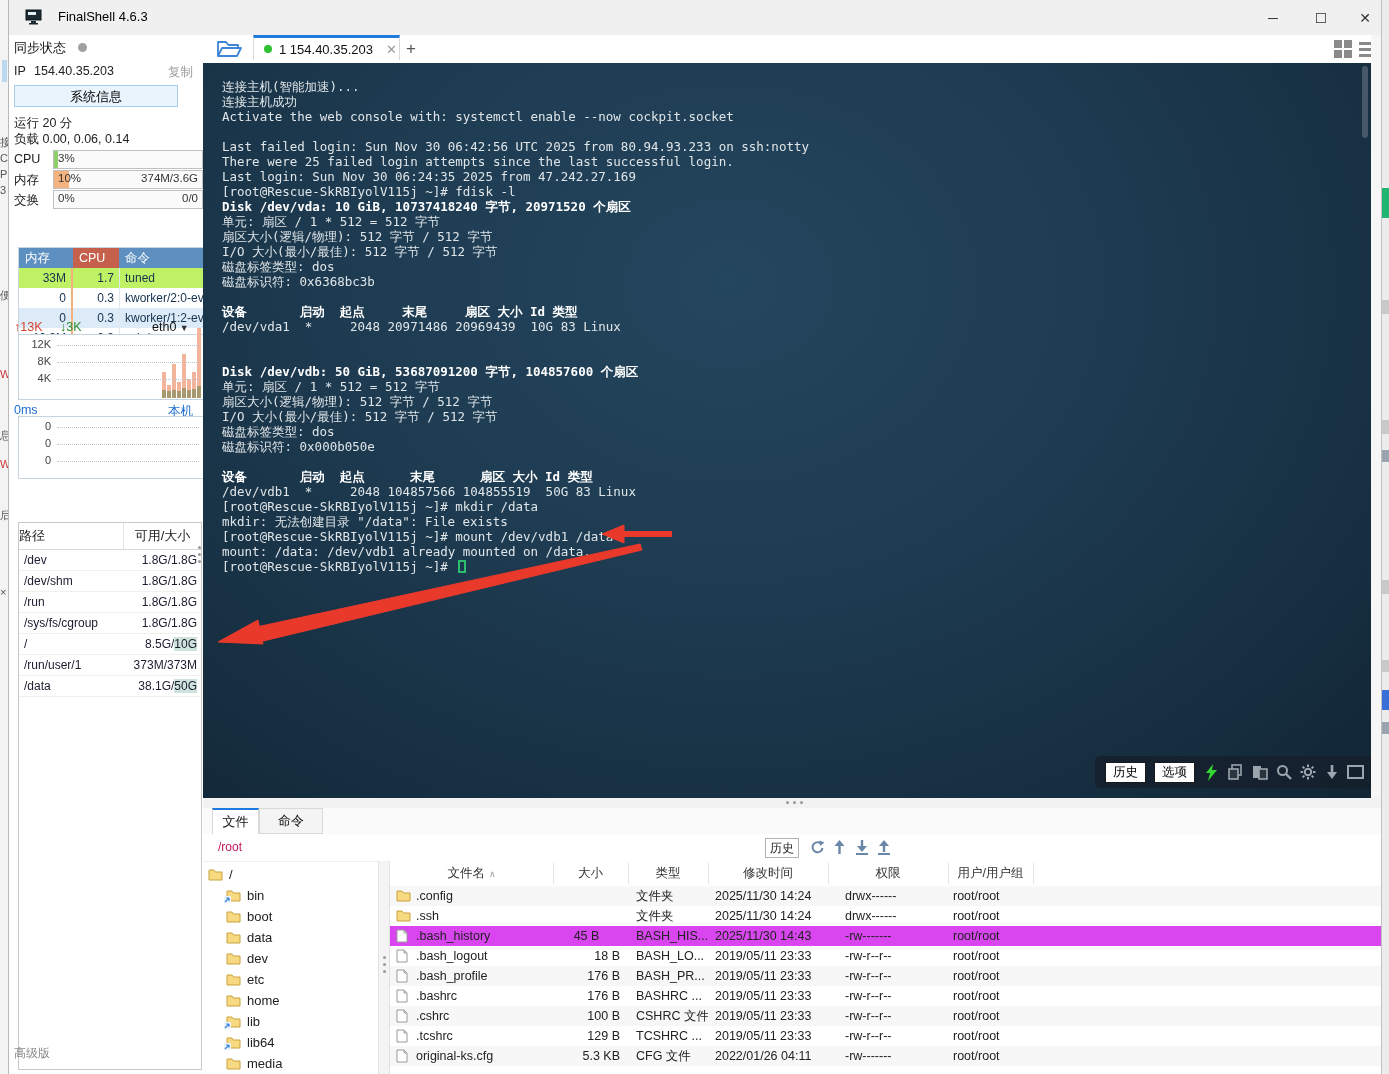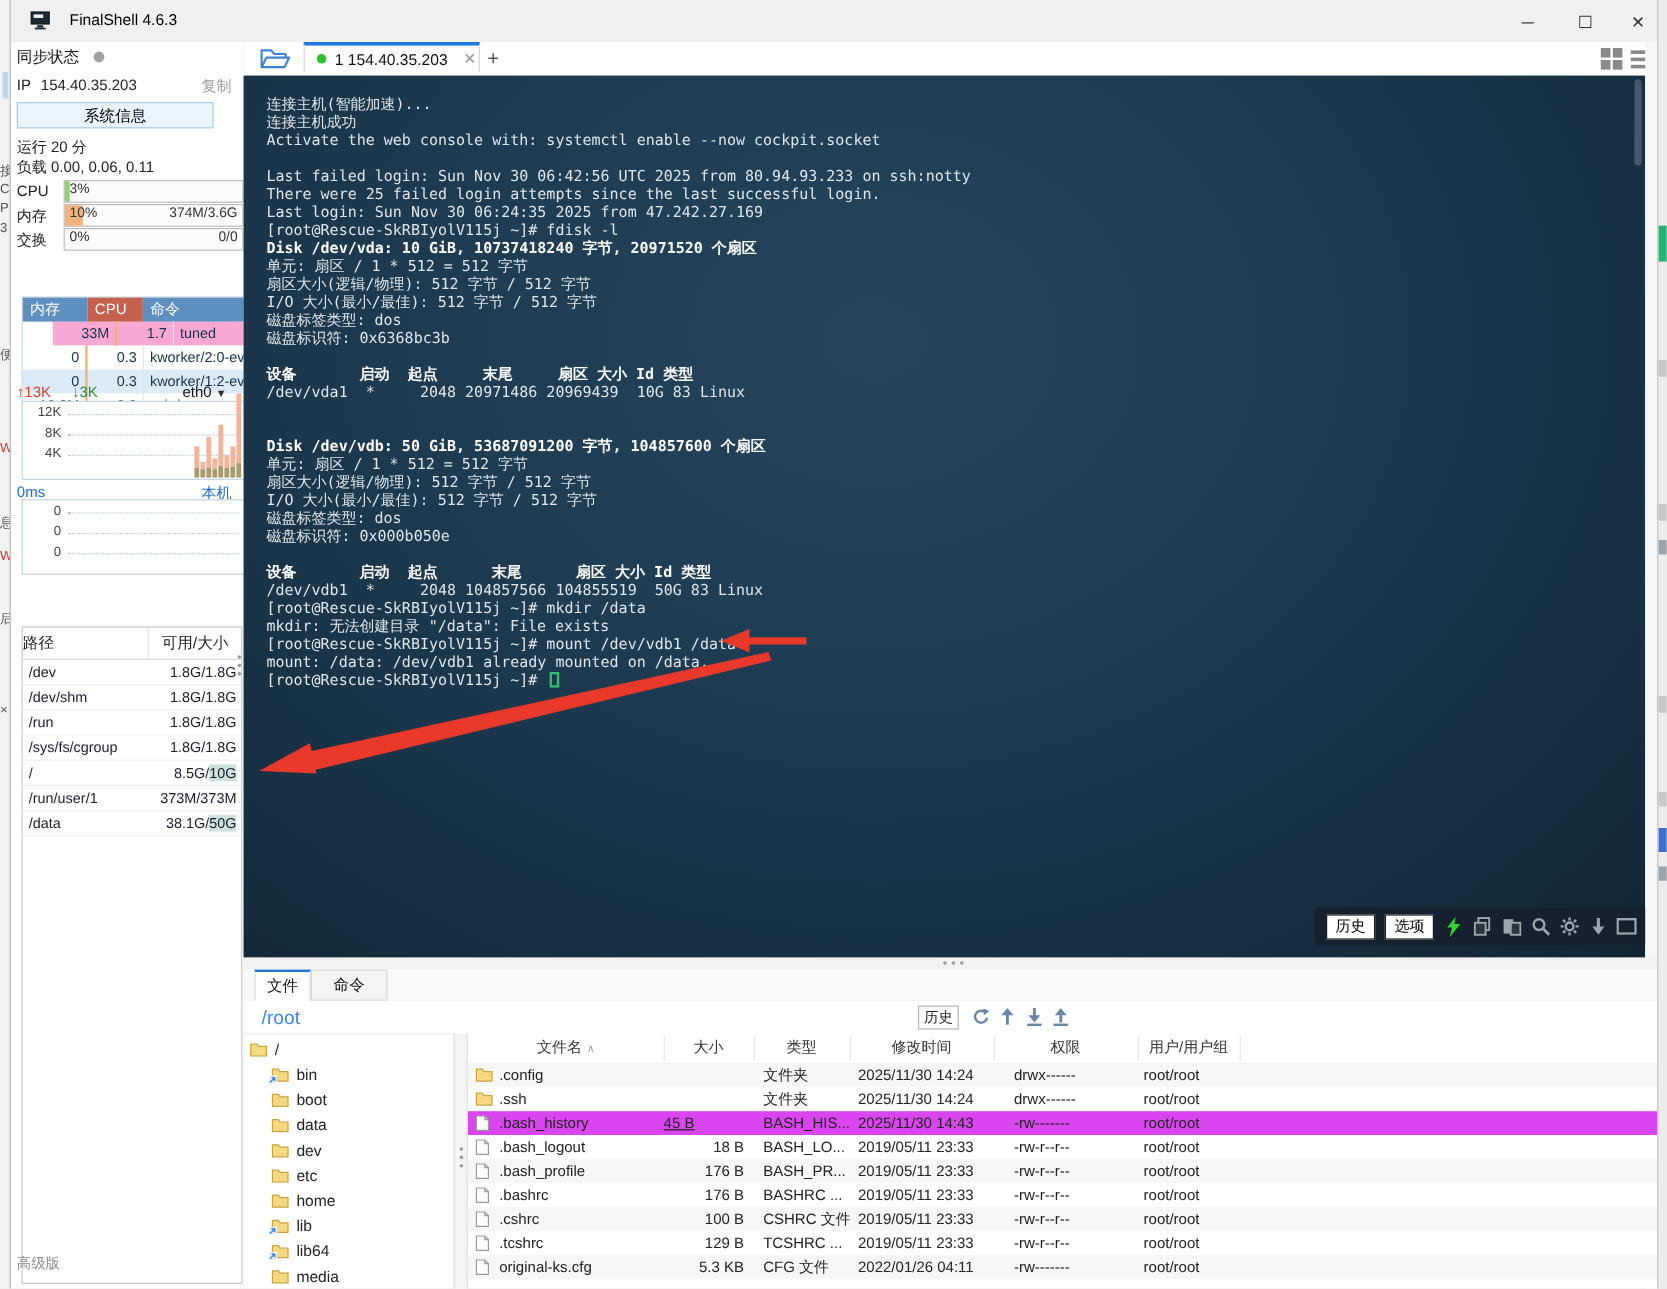--- a/index.html
+++ b/index.html
@@ -68,21 +68,21 @@
   #hsplit{left:203px;top:798px;width:1178px;height:10px;background:#f2f2f2;}
   .hdots{position:absolute;display:flex;gap:4px;}
   .hdots i{width:3px;height:3px;background:#9a9a9a;border-radius:50%;}
   
   #bottom{left:203px;top:808px;width:1178px;height:266px;background:#fff;}
   #btabsrow{position:absolute;left:0;top:0;width:100%;height:26px;background:#fafafa;border-bottom:1px solid #d9d9d9;}
   .btab{position:absolute;top:0;height:26px;line-height:24px;text-align:center;font-size:13px;color:#111;box-sizing:border-box;}
   .btab.active{background:#fff;border:1px solid #d9d9d9;border-top:2px solid #1f7ae0;border-bottom:none;z-index:2;}
   .btab.idle{background:#f4f4f4;border:1px solid #d9d9d9;}
   #pathbar{position:absolute;left:0;top:26px;width:100%;height:27px;background:#fff;border-bottom:1px solid #eee;}
-  #pathtext{position:absolute;left:15px;top:6px;font-size:16px;color:#3b82f6;}
+  #pathtext{position:absolute;left:15px;top:6px;font-size:12px;color:#be185d;}
   #histbtn{position:absolute;left:562px;top:4px;width:34px;height:20px;line-height:18px;text-align:center;font-size:12px;border:1px solid #b3b3b3;background:#fff;color:#222;box-sizing:border-box;}
   #pathicons{position:absolute;left:606px;top:3px;display:flex;gap:5px;}
   #pathicons .pi{width:17px;height:20px;display:flex;align-items:center;justify-content:center;}
   #treepane{position:absolute;left:0;top:53px;width:175px;height:213px;overflow:hidden;}
   .titem{position:absolute;height:21px;display:flex;align-items:center;gap:6px;font-size:13px;color:#222;}
   #treesplit{position:absolute;left:175px;top:53px;width:12px;height:213px;background:#f4f4f4;border-left:1px solid #e2e2e2;border-right:1px solid #e2e2e2;box-sizing:border-box;}
   #ftable{position:absolute;left:187px;top:53px;right:0;height:213px;}
   #fhead{position:absolute;left:0;top:0;right:0;height:25px;border-bottom:1px solid #dcdcdc;background:#fff;}
   .fh{position:absolute;top:0;height:25px;line-height:25px;text-align:center;font-size:12.5px;color:#333;}
   .fsep{position:absolute;top:2px;height:21px;width:1px;background:#e5e5e5;}
@@ -139,21 +139,21 @@
     <span class="abs sb-label" style="left:6px;top:4px;">同步状态</span>
     <span class="abs" style="left:70px;top:8px;width:9px;height:9px;border-radius:50%;background:#a0a0a0;"></span>
 
     <span class="abs" style="left:6px;top:29px;font-size:12.5px;color:#222;">IP</span>
     <span class="abs" style="left:26px;top:29px;font-size:12.5px;color:#222;">154.40.35.203</span>
     <span class="abs" style="left:160px;top:29px;font-size:12.5px;color:#9a9a9a;">复制</span>
 
     <div class="abs" style="left:6px;top:50px;width:164px;height:22px;line-height:22px;text-align:center;font-size:13px;background:#eaf4fd;border:1px solid #a8cdec;color:#000;box-sizing:border-box;">系统信息</div>
 
     <span class="abs" style="left:6px;top:80px;font-size:12.5px;color:#222;">运行 20 分</span>
-    <span class="abs" style="left:6px;top:96px;font-size:12.5px;color:#222;">负载 0.00, 0.06, 0.11</span>
+    <span class="abs" style="left:6px;top:96px;font-size:12.5px;color:#222;">负载 0.00, 0.06, 0.14</span>
 
     <div id="meters">
         <span style="position: absolute; left: 6px; top: 117px; font-size: 12.5px; color: rgb(34, 34, 34);">CPU</span>
         <div class="meter" style="top: 115px;">
           <div class="fill" style="position: absolute; left: 0px; top: 0px; bottom: 0px; width: 4.44px; background: rgb(142, 208, 108);"></div>
           <span class="pct">3%</span>
         </div>
         <span style="position: absolute; left: 6px; top: 137px; font-size: 12.5px; color: rgb(34, 34, 34);">内存</span>
         <div class="meter" style="top: 135px;">
           <div class="fill" style="position: absolute; left: 0px; top: 0px; bottom: 0px; width: 14.8px; background: rgb(243, 178, 126);"></div>
@@ -167,21 +167,21 @@
           <span class="val">0/0</span>
         </div>
       </div>
 
     <div class="abs" id="proc">
         <div class="phead">
           <div style="width: 54px; background: rgb(93, 143, 192);">内存</div>
           <div style="width: 46px; background: rgb(196, 96, 76);">CPU</div>
           <div style="flex: 1 1 0%; background: rgb(93, 143, 192);">命令</div>
         </div>
-        <div class="prow" style="background: #f9a8d4; margin-left: 25px;">
+        <div class="prow" style="background: #bef264;">
           <div class="c1">33M</div>
           <div class="c2">1.7</div>
           <div class="c3">tuned</div>
         </div>
         <div class="prow" style="background: rgb(255, 255, 255);">
           <div class="c1">0</div>
           <div class="c2">0.3</div>
           <div class="c3">kworker/2:0-ev...</div>
         </div>
         <div class="prow" style="background: rgb(220, 235, 247);">
@@ -585,21 +585,21 @@
             <div class="cell" style="left: 563px; width: 80px;">root/root</div>
           </div>
           <div class="frow" style="top: 65px; background: #d946ef;">
             <span style="position: absolute; left: 6px; top: 3px;">
               <svg width="12" height="14" viewBox="0 0 12 14">
                 <path d="M1 1 h7 l3 3 v9 H1 z" fill="#ffffff" stroke="#9a9a9a" stroke-width="1"></path>
                 <path d="M8 1 v3 h3" fill="none" stroke="#9a9a9a" stroke-width="1"></path>
               </svg>
             </span>
             <div class="cell" style="left: 26px; width: 135px;">.bash_history</div>
-            <div class="cell" style="left: 163px; width: 67px; text-align: left; text-decoration: underline;">45 B</div>
+            <div class="cell" style="left: 163px; width: 67px; text-align: center;">45 B</div>
             <div class="cell" style="left: 246px; width: 72px;">BASH_HIS...</div>
             <div class="cell" style="left: 325px; width: 113px;">2025/11/30 14:43</div>
             <div class="cell" style="left: 455px; width: 100px;">-rw-------</div>
             <div class="cell" style="left: 563px; width: 80px;">root/root</div>
           </div>
           <div class="frow" style="top: 85px; background: rgb(255, 255, 255);">
             <span style="position: absolute; left: 6px; top: 3px;">
               <svg width="12" height="14" viewBox="0 0 12 14">
                 <path d="M1 1 h7 l3 3 v9 H1 z" fill="#ffffff" stroke="#9a9a9a" stroke-width="1"></path>
                 <path d="M8 1 v3 h3" fill="none" stroke="#9a9a9a" stroke-width="1"></path>

